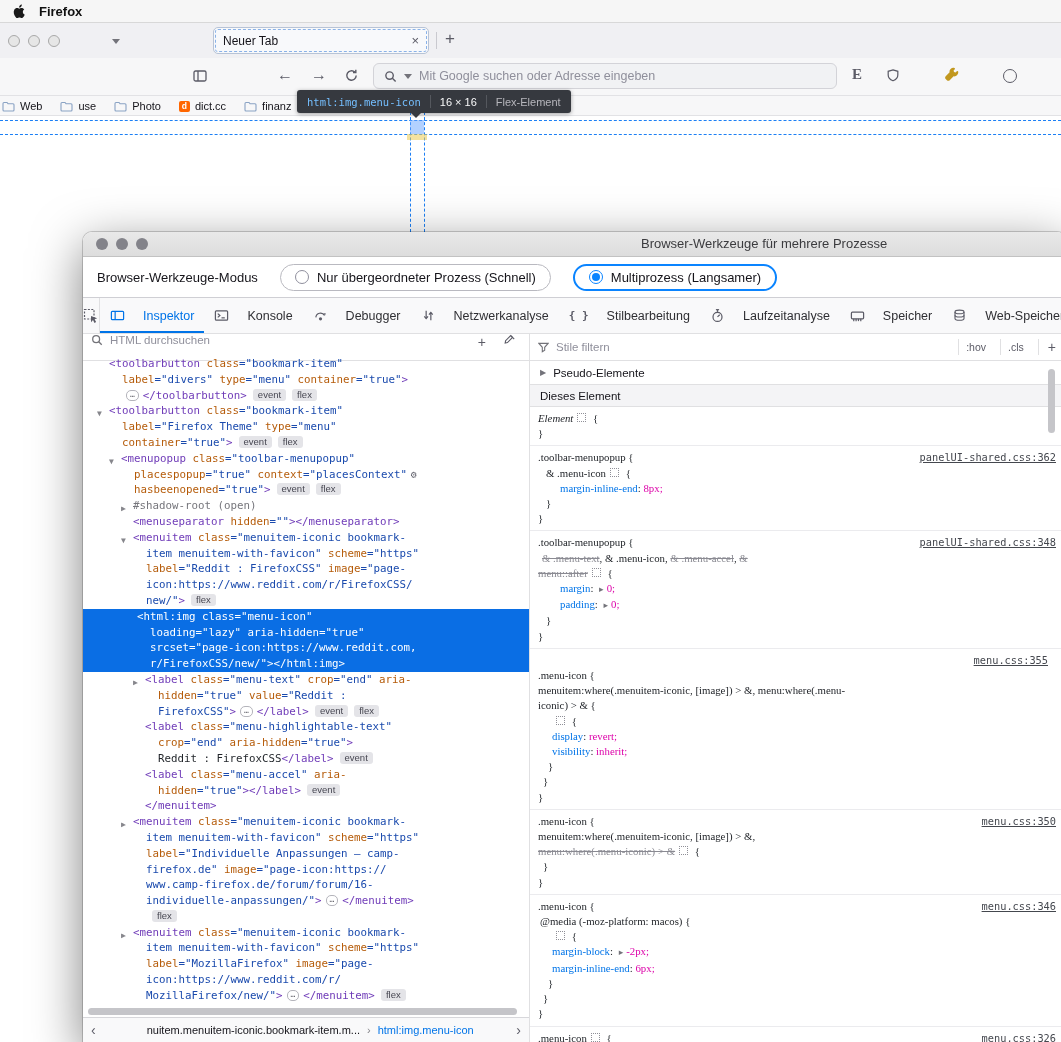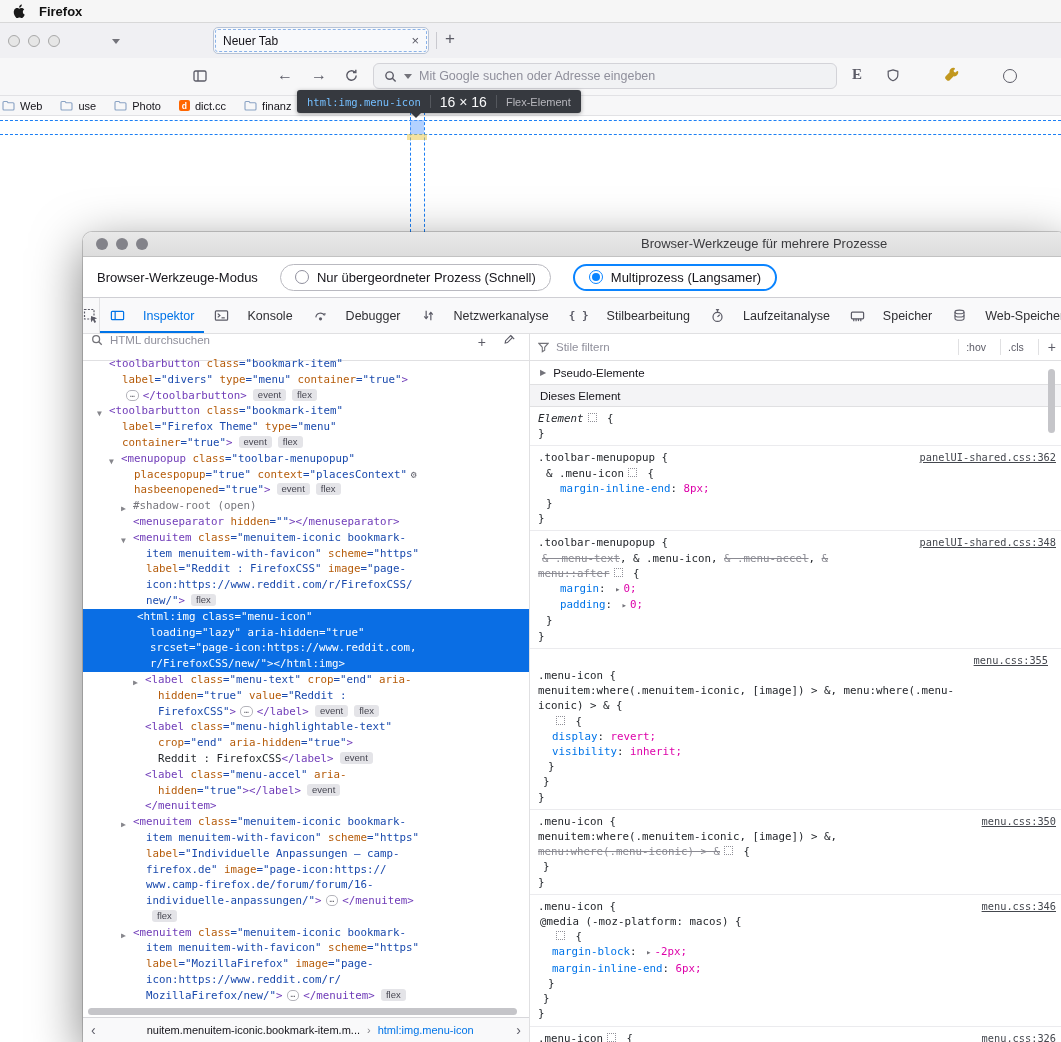--- a/index.html
+++ b/index.html
@@ -29,34 +29,34 @@
   .nico{position:absolute;color:#5b5b66;}
   .arrow-ico{font-size:16px;top:8px;}
   .urlbar{position:absolute;left:373px;top:5px;width:464px;height:26px;background:#f1f2f4;
     border:1px solid #d3d3d8;border-radius:6px;display:flex;align-items:center;gap:7px;padding:11px 10px;box-sizing:border-box;}
   .url-ph{color:#8f8f9b;font-size:12.5px;white-space:nowrap;overflow:hidden;}
   .ext-letter{font-family:"Liberation Serif",serif;font-weight:bold;font-size:15px;top:8px;}
   .acct-circle{position:absolute;left:1003px;top:11px;width:14px;height:14px;border:1.6px solid #5b5b66;border-radius:50%;box-sizing:border-box;}
 
   .bookbar{position:absolute;top:96px;left:0;right:0;height:19px;background:#f7f7f8;border-bottom:1px solid #e2e2e5;
     display:flex;align-items:center;gap:18px;padding-left:2px;}
-  .bm{display:flex;align-items:center;gap:5px;font-size:11px;color:#15141a;}
+  .bm{display:flex;align-items:flex-end;gap:5px;font-size:11px;color:#15141a;}
   .dicticon{width:11px;height:11px;border-radius:2px;background:#ff6600;color:#fff;font-size:8.5px;font-weight:bold;
     display:flex;align-items:center;justify-content:center;}
 
   
   .guide-v{position:absolute;top:112px;height:120px;width:0;border-left:1px dashed #1b7ff5;z-index:4;}
   .guide-h{position:absolute;left:0;width:1061px;height:0;border-top:1px dashed #1b7ff5;z-index:4;}
   .hl-margin{position:absolute;left:407px;top:134px;width:20px;height:6px;background:rgba(235,202,80,.55);z-index:4;}
   .hl-content{position:absolute;left:410px;top:120px;width:14px;height:14px;background:rgba(104,163,255,.5);z-index:4;}
   .infobar{position:absolute;left:297px;top:90px;height:23px;background:#36393f;border-radius:3px;z-index:6;
     display:flex;align-items:center;gap:9px;padding:0 10px;box-shadow:0 1px 4px rgba(0,0,0,.35);}
   .infobar:after{content:"";position:absolute;left:114px;top:100%;border:5px solid transparent;border-top-color:#36393f;}
   .ib-sel{color:#75bfff;font-family:"DejaVu Sans Mono",monospace;font-size:10.5px;}
-  .ib-dim{color:#f9f9fa;font-size:14px;text-align:center;}
+  .ib-dim{color:#f9f9fa;font-size:11px;text-align:center;}
   .ib-flex{color:#b7b7bd;font-size:11px;}
   .ib-sep{width:1px;height:13px;background:#55585e;}
 
   
   .toolbox{position:absolute;left:83px;top:232px;width:983px;height:810px;background:#fff;z-index:10;
     border-radius:9px 9px 0 0;box-shadow:0 14px 50px rgba(0,0,0,.5),0 0 0 1px rgba(0,0,0,.18);
     overflow:hidden;display:flex;flex-direction:column;}
   .tb-title{height:24px;background:linear-gradient(#e9e9e9,#dddddd);border-bottom:1px solid #c2c2c2;position:relative;flex:none;}
   .tb-dots{position:absolute;left:13px;top:6px;display:flex;gap:8px;}
   .tb-dot{width:12px;height:12px;border-radius:50%;background:#83838a;}
@@ -121,21 +121,21 @@
   .rp-head{height:24px;display:flex;align-items:center;gap:7px;padding:0 10px;border-bottom:1px solid #e0e0e2;
     font-size:11.5px;color:#15141a;background:#fff;box-sizing:border-box;}
   .rp-head .tw{font-size:8px;color:#73737a;}
   .rp-subhead{height:22px;display:flex;align-items:center;padding:0 10px;border-bottom:1px solid #e0e0e2;
     font-size:11.5px;color:#15141a;background:#f4f4f6;box-sizing:border-box;}
   .rules{font-family:"DejaVu Sans Mono",monospace;font-size:10.8px;line-height:15.2px;color:#1f2328;}
   .rule{position:relative;border-bottom:1px solid #ebebee;padding:4px 8px 4px 4px;}
   .rule-link{position:absolute;right:10px;top:4px;color:#44474e;text-decoration:underline;font-size:10.3px;cursor:pointer;}
   .link-row{position:relative;height:15.2px;}
   .link-row .rule-link{top:0;}
-  .rline{white-space:pre;}
+  .rline{white-space:pre;font-family:Liberation Serif, serif;}
   .c-sel{color:#23262b;} .c-it{font-style:italic;} .c-strike{color:#8a8a92;text-decoration:line-through;}
   .c-pn{color:#1f2328;} .c-prop{color:#0074e8;} .c-cssval{color:#dd00a9;}
   .boxico{display:inline-block;width:7px;height:7px;border:1px dotted #8f8f97;margin:0 4px;}
   .triico{color:#73737a;font-size:9px;margin:0 3px;}
   .rp-scroll{position:absolute;right:11px;top:8px;width:7px;height:64px;border-radius:4px;background:#c5c5c9;}
 </style>
 </head>
 <body>
 
 <div class="screen">

